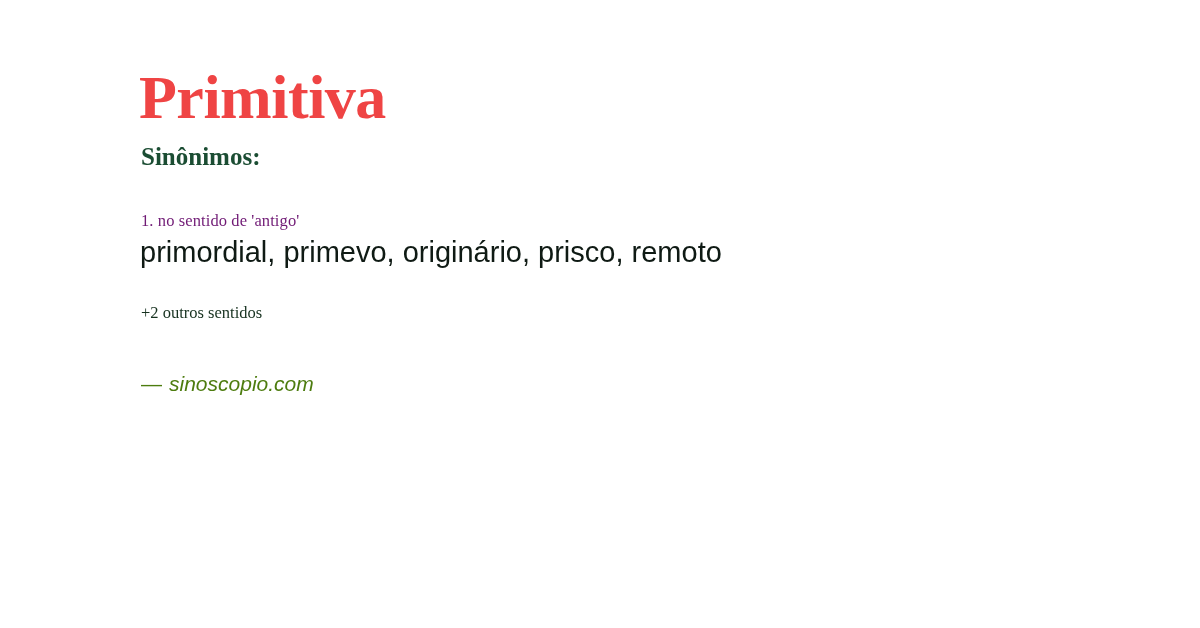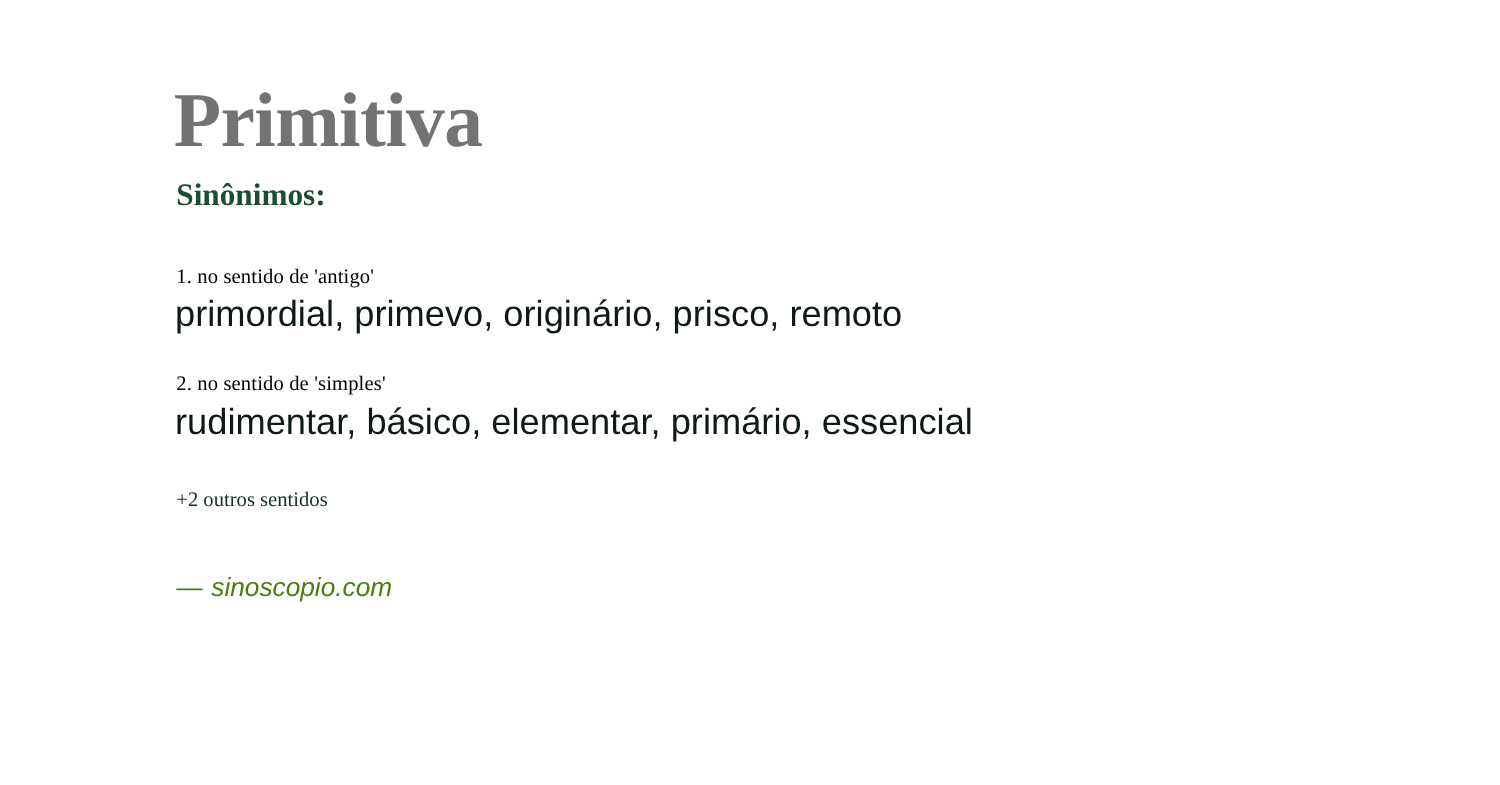--- a/index.html
+++ b/index.html
@@ -18,42 +18,42 @@
     width: 1200px;
     height: 628px;
     box-sizing: border-box;
     padding: 58px 80px 0 139px;
   }
   .word-title {
     font-family: "Liberation Serif", serif;
     font-weight: bold;
     font-size: 62px;
     line-height: 1.0;
-    color: #737373;
+    color: #ef4444;
     letter-spacing: -0.5px;
     margin: 0;
     padding-top: 8px;
   }
   .subtitle {
     font-family: "Liberation Serif", serif;
     font-weight: bold;
     font-size: 25px;
     color: #1b4d33;
     margin: 15px 0 0 2px;
   }
   .senses {
     margin-top: 40px;
   }
   .sense-block {
     margin-bottom: 27px;
   }
   .sense-label {
     font-family: "Liberation Serif", serif;
     font-size: 16.5px;
-    color: #000000;
+    color: #701a75;
     margin: 0 0 3px 2px;
     letter-spacing: 0.1px;
   }
   .sense-words {
     font-family: Liberation Sans, sans-serif;
     font-size: 29px;
     color: #0f1a14;
     margin: 0 0 0 1px;
     line-height: 1.25;
   }
@@ -84,24 +84,20 @@
 
   <div class="subtitle">Sinônimos:</div>
 
   <div class="senses">
 
     <div class="sense-block">
       <div class="sense-label">1. no sentido de 'antigo'</div>
       <div class="sense-words">primordial, primevo, originário, prisco, remoto</div>
     </div>
 
-    <div class="sense-block">
-      <div class="sense-label">2. no sentido de 'simples'</div>
-      <div class="sense-words">rudimentar, básico, elementar, primário, essencial</div>
-    </div>
 
 
   </div>
 
   <div class="more-note">+2 outros sentidos</div>
 
   <div class="source">
     <span class="dash">—</span><span>sinoscopio.com</span>
   </div>
 

